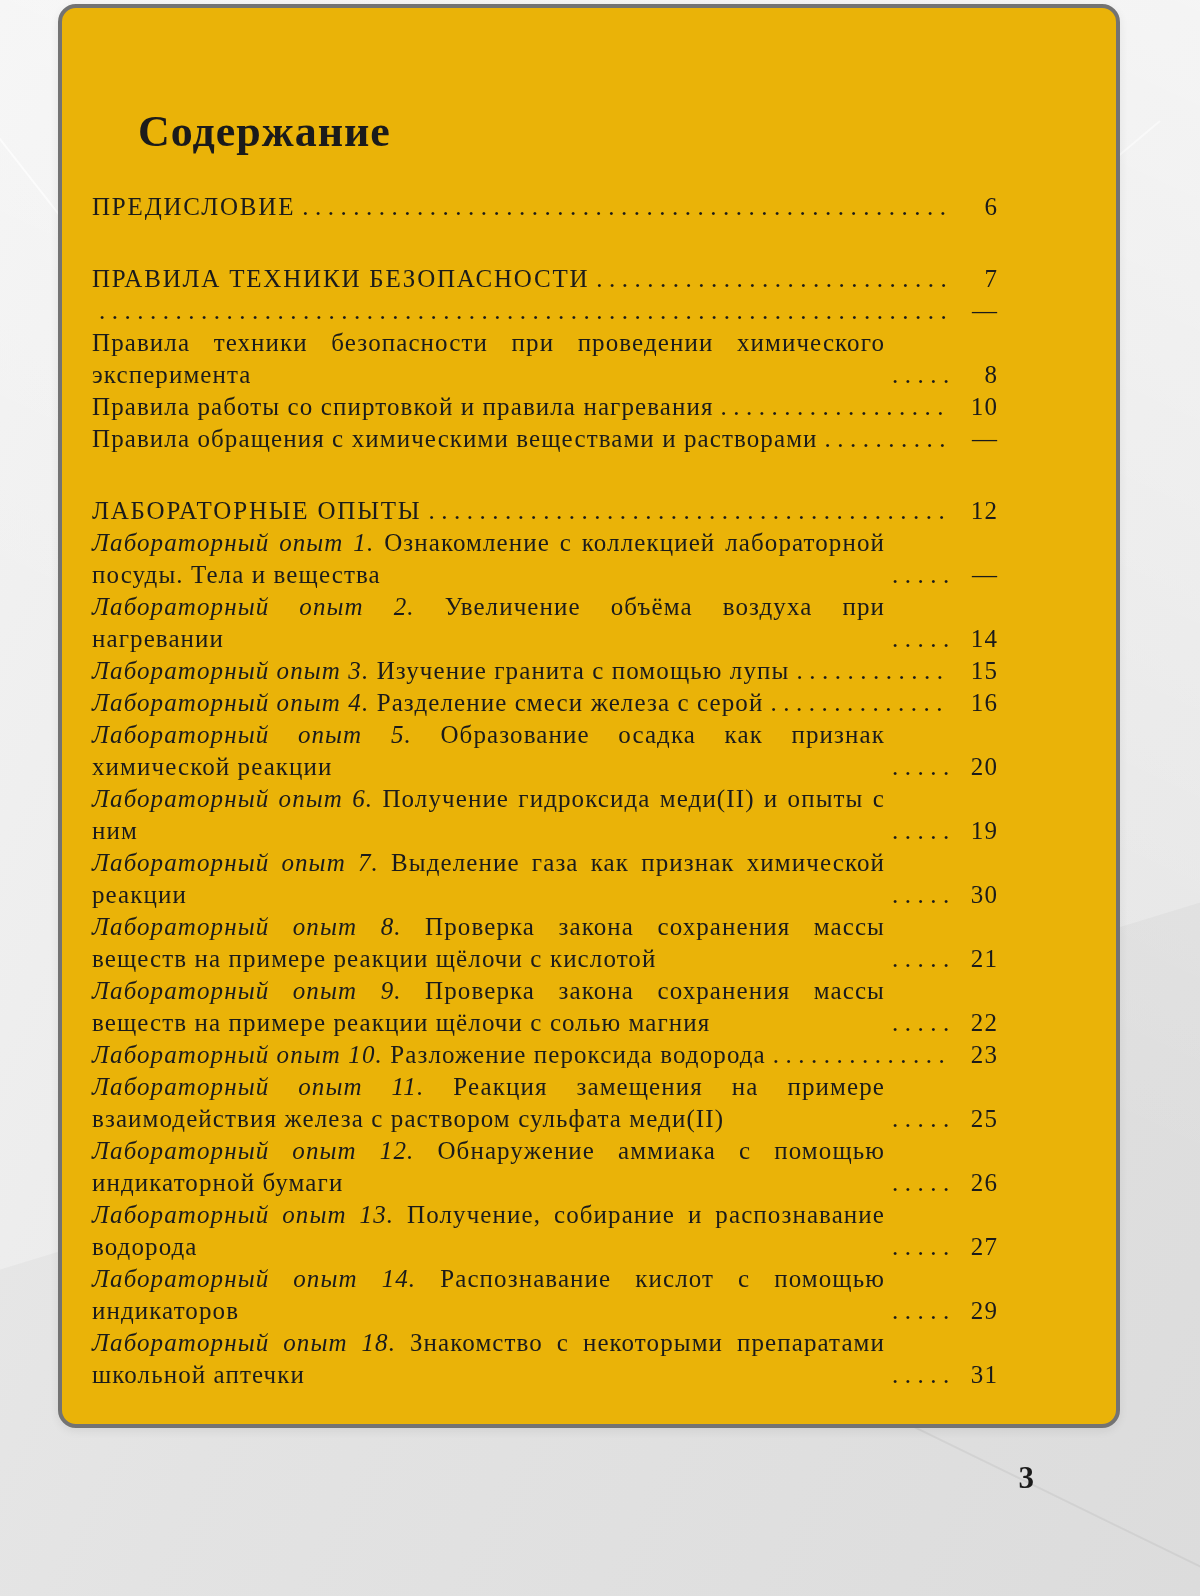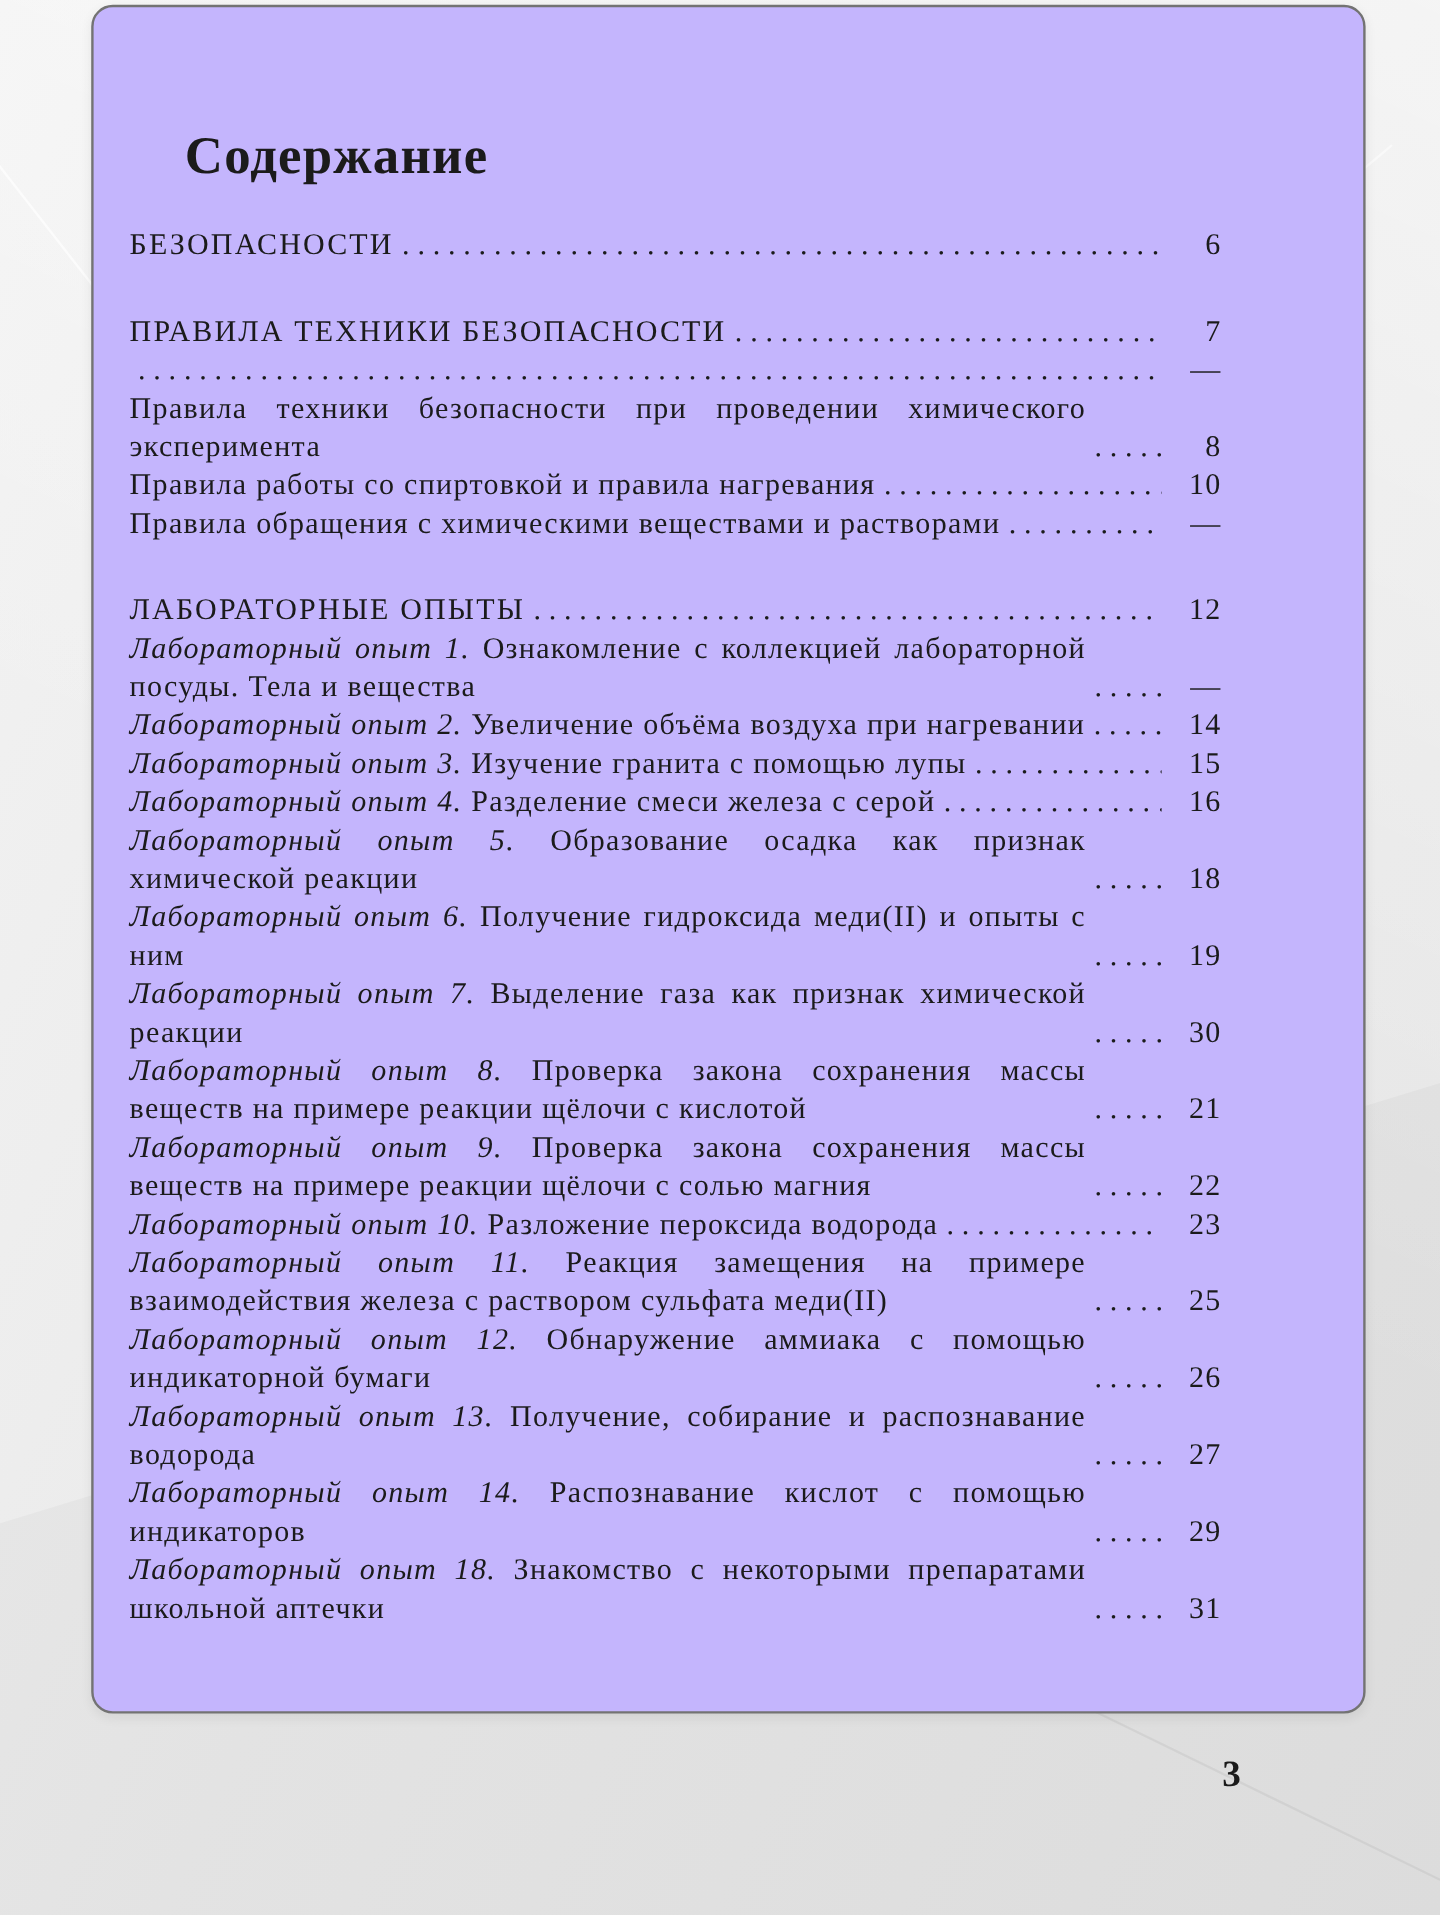--- a/index.html
+++ b/index.html
@@ -23,24 +23,24 @@
            background: rgba(255,255,255,0.9); transform: rotate(-33deg); transform-origin: right center; }
   .line2 { right: -120px; bottom: -30px; width: 950px; height: 2px;
            background: rgba(0,0,0,0.05); transform: rotate(26deg); transform-origin: right center; }
   .line3 { left: -260px; top: 330px; width: 820px; height: 2px;
            background: rgba(255,255,255,0.65); transform: rotate(52deg); }
   .line4 { right: 40px; top: 120px; width: 700px; height: 2px;
            background: rgba(255,255,255,0.5); transform: rotate(-40deg); transform-origin: right center; }
 
   
   .card {
-    position: absolute; left: 76px; top: 4px;
+    position: absolute; left: 58px; top: 4px;
     width: 1062px; height: 1424px;
-    background: #c4b5fd;
-    border: 2px solid #737373;
+    background: #eab308;
+    border: 4px solid #737373;
     border-radius: 18px;
     box-shadow: 0 3px 10px rgba(0,0,0,0.07);
     padding: 98px 118px 26px 30px;
     z-index: 1;
     overflow: hidden;
   }
 
   .title {
     font-size: 44px;
     font-weight: bold;
@@ -88,21 +88,21 @@
   <div class="bg-shape line1"></div>
   <div class="bg-shape line2"></div>
   <div class="bg-shape line3"></div>
   <div class="bg-shape line4"></div>
 </div>
 
 <div class="card">
   <h1 class="title">Содержание</h1>
   <div class="toc">
       <div class="entry section">
-    <span class="entry-text"><span class="plain">БЕЗОПАСНОСТИ</span></span>
+    <span class="entry-text"><span class="plain">ПРЕДИСЛОВИЕ</span></span>
     <span class="dots"></span>
     <span class="pagenum">6</span>
   </div>
       <div class="entry section gap">
     <span class="entry-text"><span class="plain">ПРАВИЛА ТЕХНИКИ БЕЗОПАСНОСТИ</span></span>
     <span class="dots"></span>
     <span class="pagenum">7</span>
   </div>
       <div class="entry">
     <span class="dots"></span>
@@ -144,21 +144,21 @@
     <span class="pagenum">15</span>
   </div>
       <div class="entry">
     <span class="entry-text"><i class="lab">Лабораторный опыт 4. </i><span class="plain">Разделение смеси железа с серой</span></span>
     <span class="dots"></span>
     <span class="pagenum">16</span>
   </div>
       <div class="entry">
     <span class="entry-text"><i class="lab">Лабораторный опыт 5. </i><span class="plain">Образование осадка как признак химической реакции</span></span>
     <span class="dots"></span>
-    <span class="pagenum">18</span>
+    <span class="pagenum">20</span>
   </div>
       <div class="entry">
     <span class="entry-text"><i class="lab">Лабораторный опыт 6. </i><span class="plain">Получение гидроксида меди(II) и опыты с ним</span></span>
     <span class="dots"></span>
     <span class="pagenum">19</span>
   </div>
       <div class="entry">
     <span class="entry-text"><i class="lab">Лабораторный опыт 7. </i><span class="plain">Выделение газа как признак химической реакции</span></span>
     <span class="dots"></span>
     <span class="pagenum">30</span>

